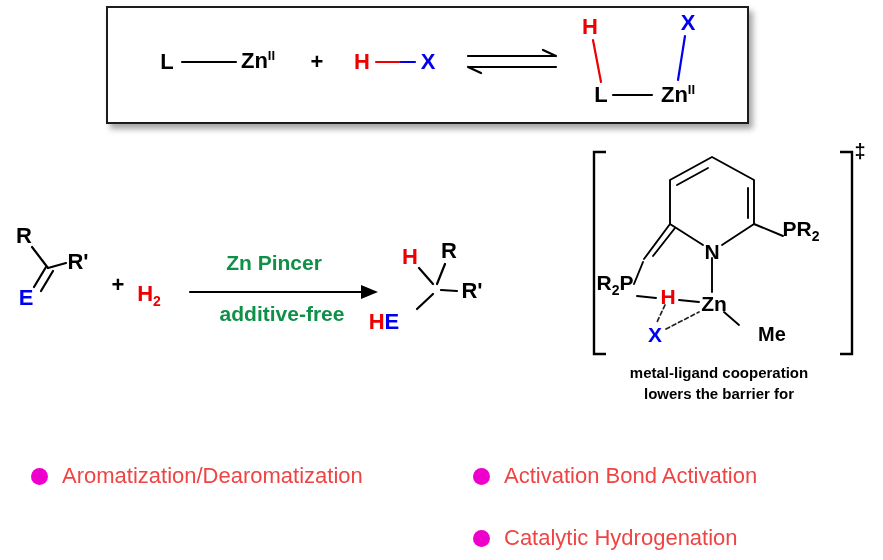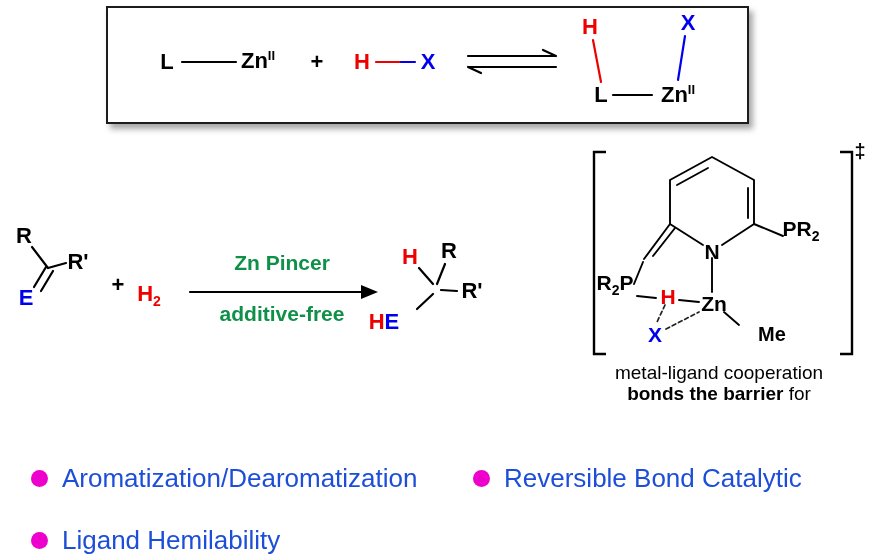--- a/index.html
+++ b/index.html
@@ -9,30 +9,30 @@
   .eq-box{position:absolute;left:106px;top:6px;width:643px;height:118px;
           border:2.5px solid #1c1c1c;box-shadow:4px 5px 6px rgba(0,0,0,.35);
           background:#fff;z-index:0}
   svg.overlay{position:absolute;left:0;top:0;z-index:1}
   .lbl{position:absolute;transform:translate(-50%,-50%);font-weight:bold;
        font-size:22px;line-height:1;white-space:nowrap;z-index:2;color:#000}
   .red{color:var(--red)} .blue{color:var(--blue)} .green{color:var(--green)}
   .sup{font-size:13px;vertical-align:8px}
   .sub{font-size:14px;vertical-align:-5px}
   .f20{font-size:20px}.f21{font-size:21px}
-  .caption{font-weight:normal;font-size:19px}
+  .caption{font-weight:bold;font-size:15px}
   .bond{stroke:#000;stroke-width:2.2;stroke-linecap:round;fill:none}
   .thin{stroke-width:1.9}
   .bond-red{stroke:var(--red)}
   .bond-blue{stroke:var(--blue)}
   .dash{stroke-dasharray:4 3;stroke-width:1.7;stroke:#222}
   .bracket{stroke:#000;stroke-width:2.4;fill:none}
   .bullet{position:absolute;display:flex;align-items:center;gap:14px;z-index:2}
   .dot{width:17px;height:17px;border-radius:50%;background:var(--magenta);flex:0 0 auto}
-  .bullet-label{font-size:26px;color:#1d4ed8;line-height:1.1;white-space:nowrap}
+  .bullet-label{font-size:22px;color:#ef4444;line-height:1.1;white-space:nowrap}
 </style>
 </head>
 <body>
 
 <div class="canvas">
 
   <div class="eq-box"></div>
 
   <svg class="overlay" width="883" height="560" viewBox="0 0 883 560">
     <g>
@@ -99,46 +99,46 @@
   <span class="lbl blue" style="left:688px;top:23px">X</span>
   <span class="lbl" style="left:601px;top:95px">L</span>
   <span class="lbl" style="left:678px;top:94px"><span>Zn</span><span class="sup">II</span></span>
 
   <span class="lbl" style="left:24px;top:236px">R</span>
   <span class="lbl" style="left:78px;top:262px">R'</span>
   <span class="lbl blue" style="left:26px;top:298px">E</span>
   <span class="lbl" style="left:118px;top:285px">+</span>
   <span class="lbl red" style="left:149px;top:295px"><span>H</span><span class="sub">2</span></span>
 
-  <span class="lbl green f21" style="left:282px;top:262px">Zn Pincer</span>
+  <span class="lbl green f21" style="left:274px;top:262px">Zn Pincer</span>
   <span class="lbl green f21" style="left:282px;top:313px">additive-free</span>
 
   <span class="lbl red" style="left:410px;top:257px">H</span>
   <span class="lbl" style="left:449px;top:251px">R</span>
   <span class="lbl" style="left:472px;top:291px">R'</span>
   <span class="lbl" style="left:384px;top:322px"><span class="red">H</span><span class="blue">E</span></span>
 
   <span class="lbl f20" style="left:860px;top:151px">‡</span>
   <span class="lbl f21" style="left:712px;top:251px">N</span>
   <span class="lbl f21" style="left:615px;top:284px"><span>R</span><span class="sub">2</span><span>P</span></span>
   <span class="lbl f21" style="left:801px;top:230px"><span>P</span><span>R</span><span class="sub">2</span></span>
   <span class="lbl f21" style="left:714px;top:303px">Zn</span>
   <span class="lbl f20" style="left:772px;top:334px">Me</span>
   <span class="lbl red f21" style="left:668px;top:296px">H</span>
   <span class="lbl blue f21" style="left:655px;top:334px">X</span>
 
   <span class="lbl caption" style="left:719px;top:372px">metal-ligand cooperation</span>
-  <span class="lbl caption" style="left:719px;top:393px"><b>bonds the barrier</b><span> for</span></span>
+  <span class="lbl caption" style="left:719px;top:393px"><b>lowers the barrier</b><span> for</span></span>
 
   <div class="bullet" style="left:31px;top:464px">
     <span class="dot"></span>
     <span class="bullet-label">Aromatization/Dearomatization</span>
   </div>
   <div class="bullet" style="left:473px;top:464px">
     <span class="dot"></span>
-    <span class="bullet-label">Reversible Bond Catalytic</span>
+    <span class="bullet-label">Activation Bond Activation</span>
   </div>
-  <div class="bullet" style="left:31px;top:526px">
+  <div class="bullet" style="left:473px;top:526px">
     <span class="dot"></span>
-    <span class="bullet-label">Ligand Hemilability</span>
+    <span class="bullet-label">Catalytic Hydrogenation</span>
   </div>
 
 </div>
 
 </body></html>

